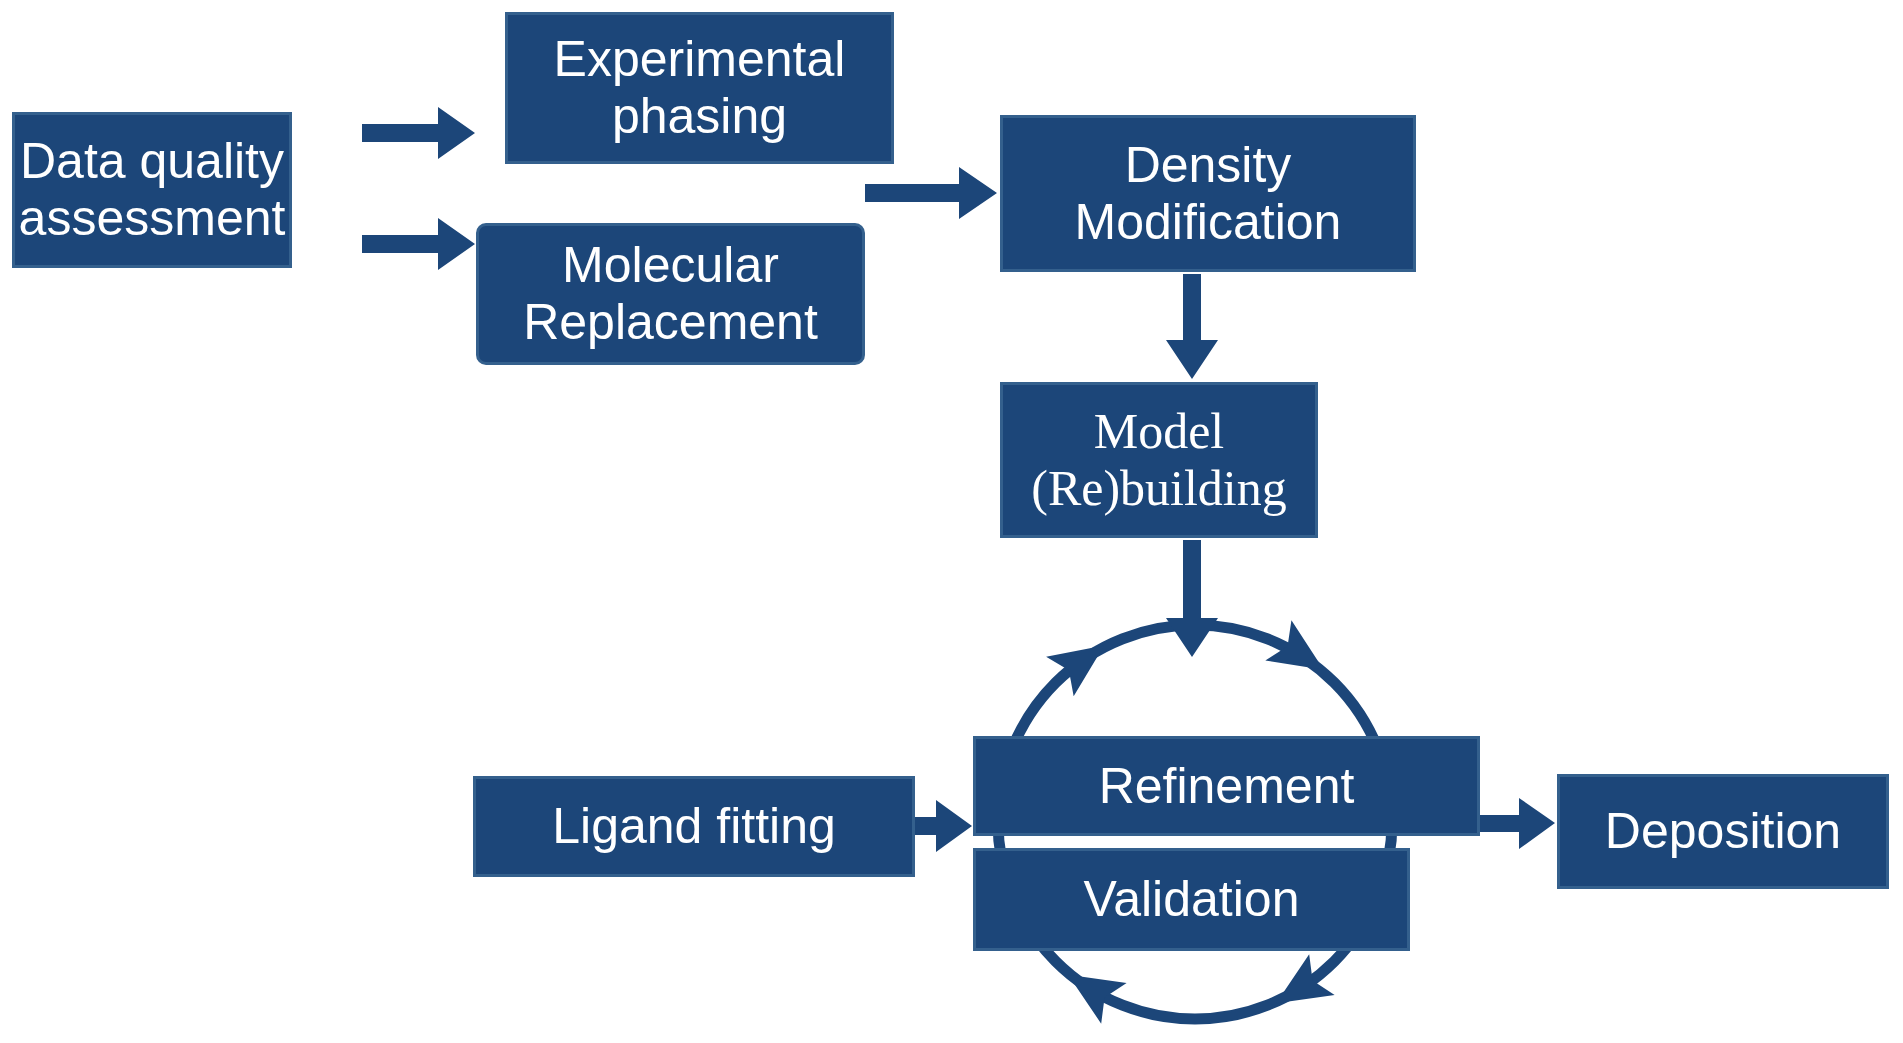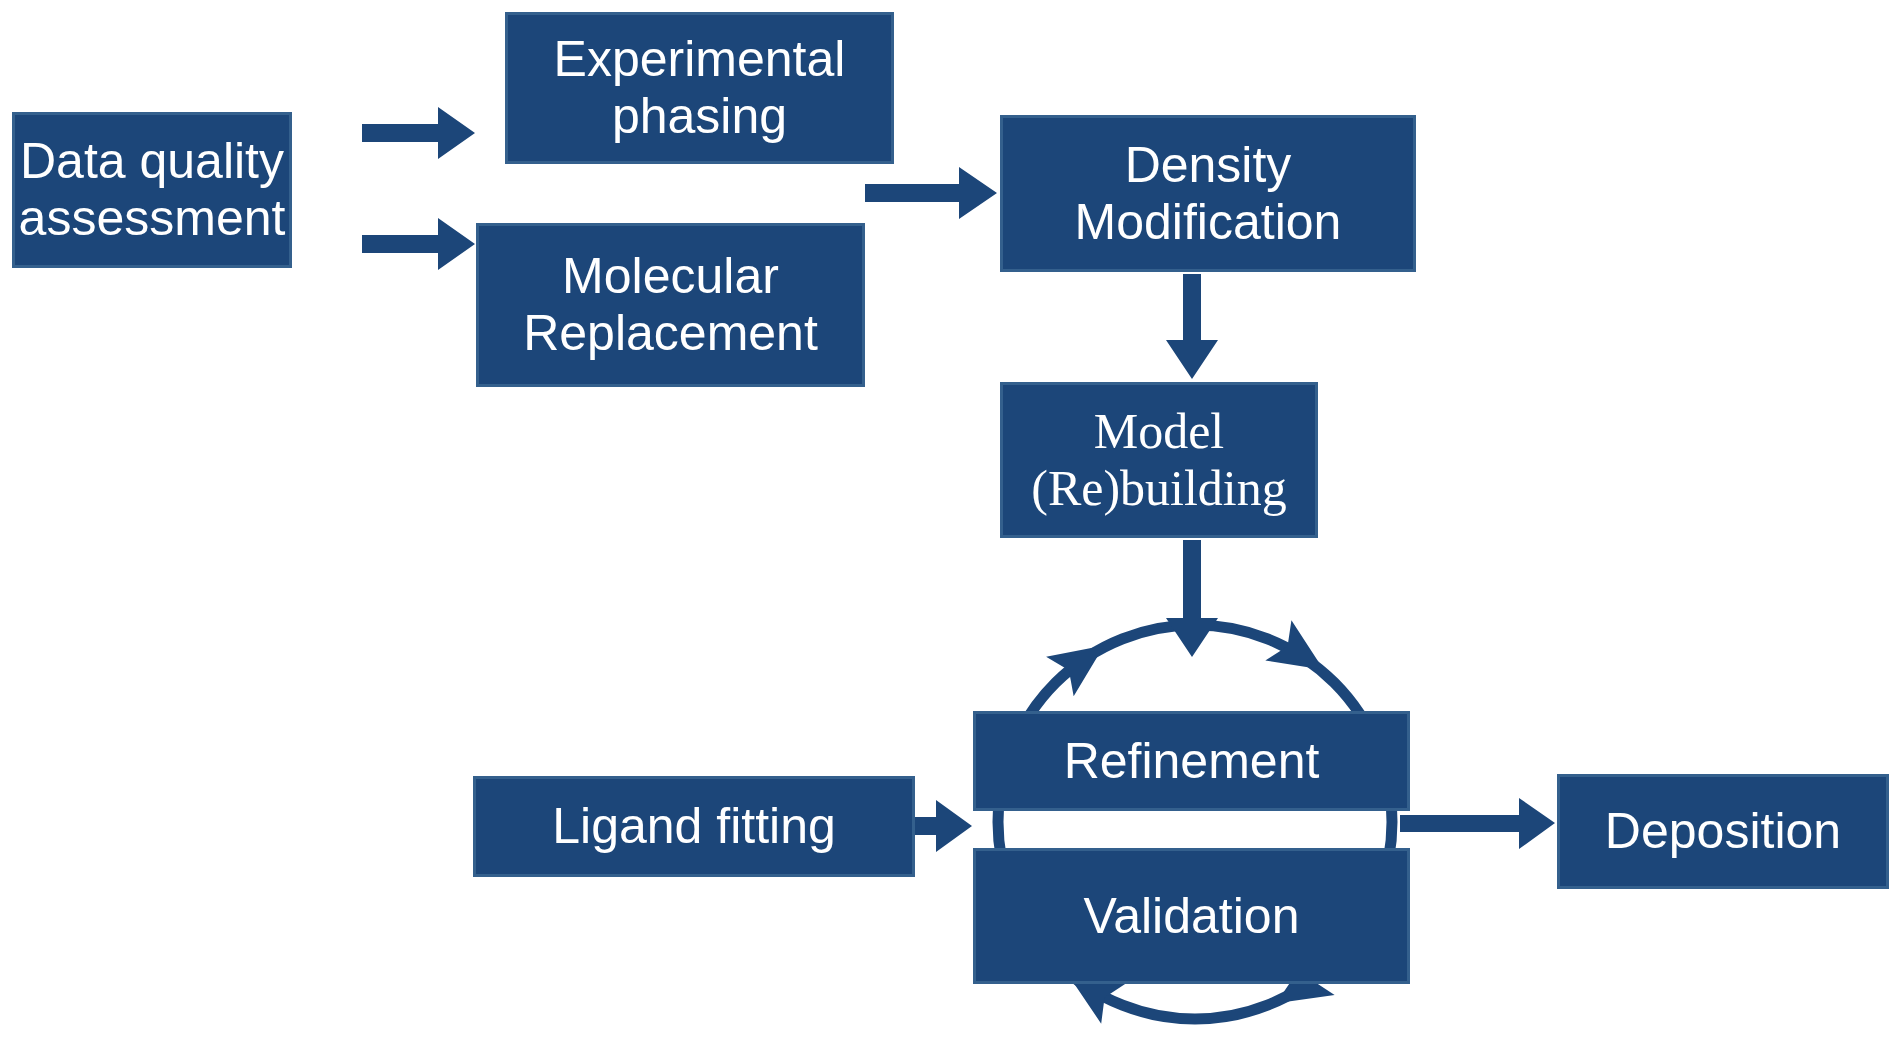--- a/index.html
+++ b/index.html
@@ -43,25 +43,25 @@
     justify-content: center;
     text-align: center;
     white-space: pre-line;
     font-size: 50px;
     line-height: 57px;
     letter-spacing: 0px;
   }
   
   .n-data-quality     { left: 12px;   top: 112px; width: 280px; height: 156px; }
   .n-exp-phasing      { left: 476px;  top: 12px;  width: 389px; height: 152px; margin-left: 29px; }
-  .n-mol-replacement  { left: 476px;  top: 223px; width: 389px; height: 164px; }
+  .n-mol-replacement  { left: 476px;  top: 223px; width: 389px; height: 142px; border-radius: 10px; }
   .n-density-mod      { left: 1000px; top: 115px; width: 416px; height: 157px; }
   .n-model-rebuild    { left: 1000px; top: 382px; width: 318px; height: 156px; font-family: Liberation Serif, serif; }
-  .n-refinement       { left: 973px;  top: 711px; width: 437px; height: 100px; }
-  .n-validation       { left: 973px;  top: 848px; width: 437px; height: 136px; }
+  .n-refinement       { left: 973px;  top: 736px; width: 507px; height: 100px; }
+  .n-validation       { left: 973px;  top: 848px; width: 437px; height: 103px; }
   .n-ligand-fitting   { left: 473px;  top: 776px; width: 442px; height: 101px; }
   .n-deposition       { left: 1557px; top: 774px; width: 332px; height: 115px; }
 </style>
 </head>
 <body>
 
 <div class="canvas">
 
   <svg class="connections" viewBox="0 0 1903 1043" xmlns="http://www.w3.org/2000/svg">
 

